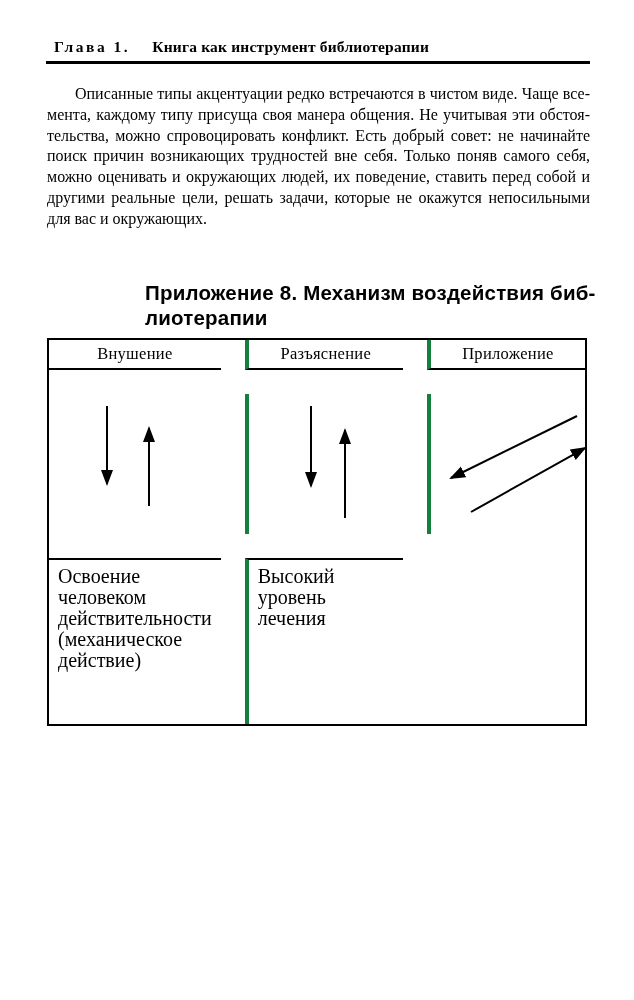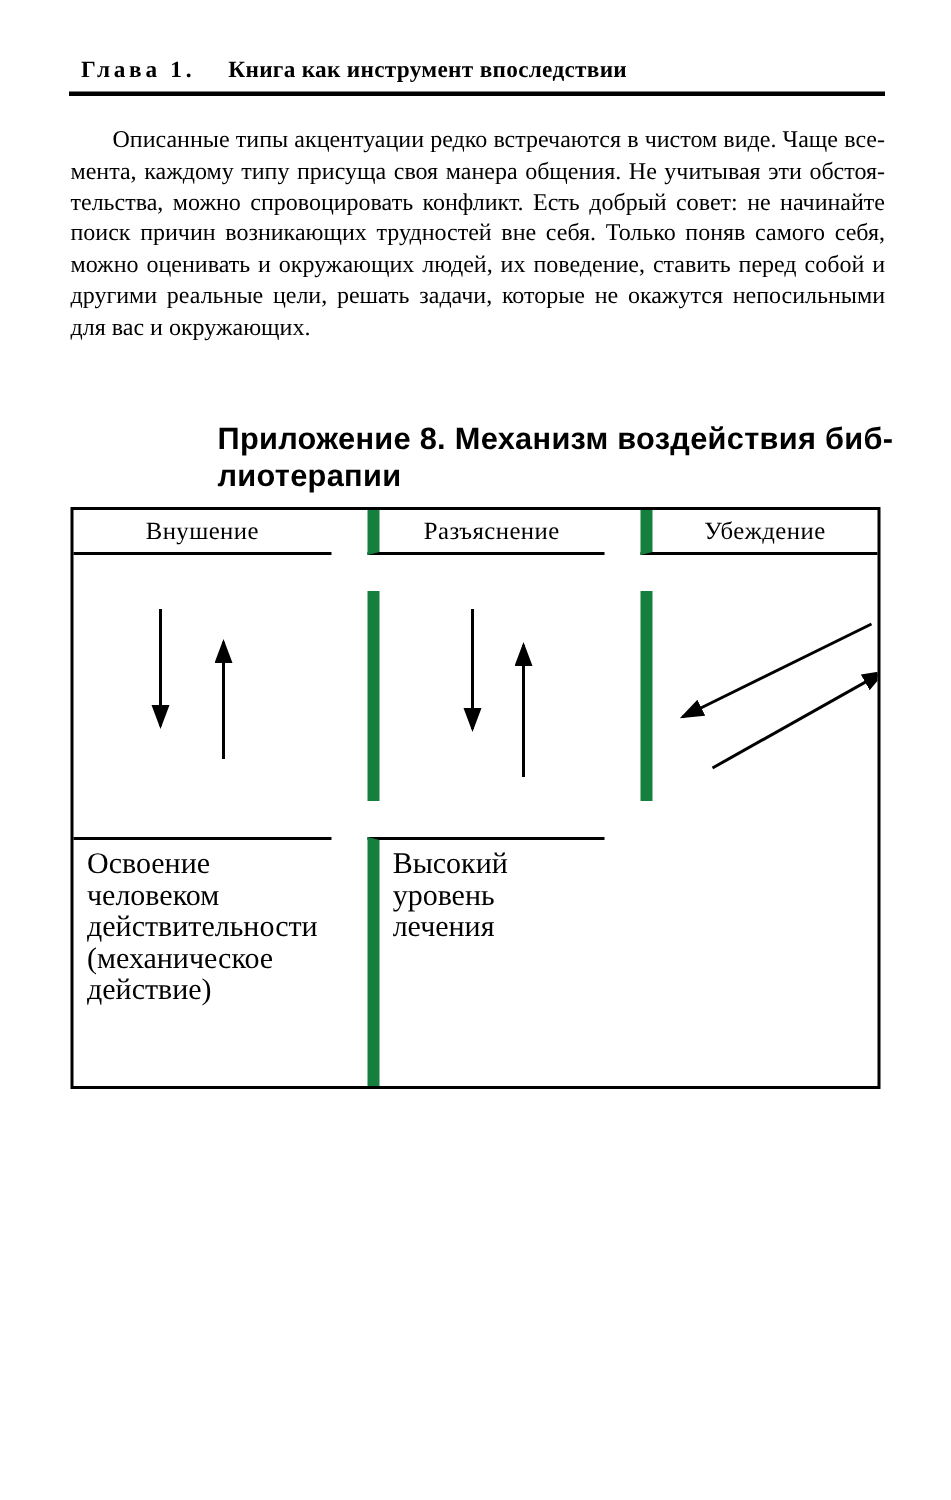--- a/index.html
+++ b/index.html
@@ -71,21 +71,21 @@
     top: 338px;
     width: 536px;
     border: 2px solid #000000;
     display: grid;
     grid-template-columns: 1fr 1fr 1fr;
     grid-template-rows: 30px 140px 166px;
     background: #ffffff;
     gap: 24px;
   }
   .cell { box-sizing: border-box; }
-  .col2, .col3 { border-left: 8px solid #15803d; }
+  .col2, .col3 { border-left: 4px solid #15803d; }
   .th {
     border-bottom: 2px solid #000000;
     display: flex;
     align-items: center;
     justify-content: center;
     font-size: 16.5px;
     letter-spacing: 0.3px;
   }
   .arrow-cell { overflow: hidden; }
   .arrow-cell svg { display: block; }
@@ -97,21 +97,21 @@
     text-align: left;
     vertical-align: top;
   }
 </style>
 </head>
 <body>
 
 <div class="page">
 
   <div class="chapter-header">
-    <span class="chapter-label">Глава 1.</span><span class="chapter-title">Книга как инструмент впоследствии</span>
+    <span class="chapter-label">Глава 1.</span><span class="chapter-title">Книга как инструмент библиотерапии</span>
   </div>
   <div class="header-rule"></div>
 
   <div class="intro">
     <div class="pline first">Описанные типы акцентуации редко встречаются в чистом виде. Чаще все-</div>
     <div class="pline">мента, каждому типу присуща своя манера общения. Не учитывая эти обстоя-</div>
     <div class="pline">тельства, можно спровоцировать конфликт. Есть добрый совет: не начинайте</div>
     <div class="pline">поиск причин возникающих трудностей вне себя. Только поняв самого себя,</div>
     <div class="pline">можно оценивать и окружающих людей, их поведение, ставить перед собой и</div>
     <div class="pline">другими реальные цели, решать задачи, которые не окажутся непосильными</div>
@@ -120,21 +120,21 @@
 
   <h2 class="appendix" style="margin:18px;">
     <div>Приложение 8. Механизм воздействия биб-</div>
     <div>лиотерапии</div>
   </h2>
 
   <div class="ttable">
 
     <div class="cell th col1">Внушение</div>
     <div class="cell th col2">Разъяснение</div>
-    <div class="cell th col3">Убеждение</div>
+    <div class="cell th col3">Приложение</div>
 
     <div class="cell arrow-cell col1">
       <svg width="176" height="140" viewBox="0 0 176 140">
         <defs>
           <marker id="m1" markerWidth="10" markerHeight="8" refX="7" refY="3" orient="auto">
             <path d="M0,0 L8,3 L0,6 Z" fill="#000000"></path>
           </marker>
         </defs>
         <line x1="58" y1="12" x2="58" y2="90" stroke="#000000" stroke-width="2" marker-end="url(#m1)"></line>
         <line x1="100" y1="112" x2="100" y2="34" stroke="#000000" stroke-width="2" marker-end="url(#m1)"></line>

